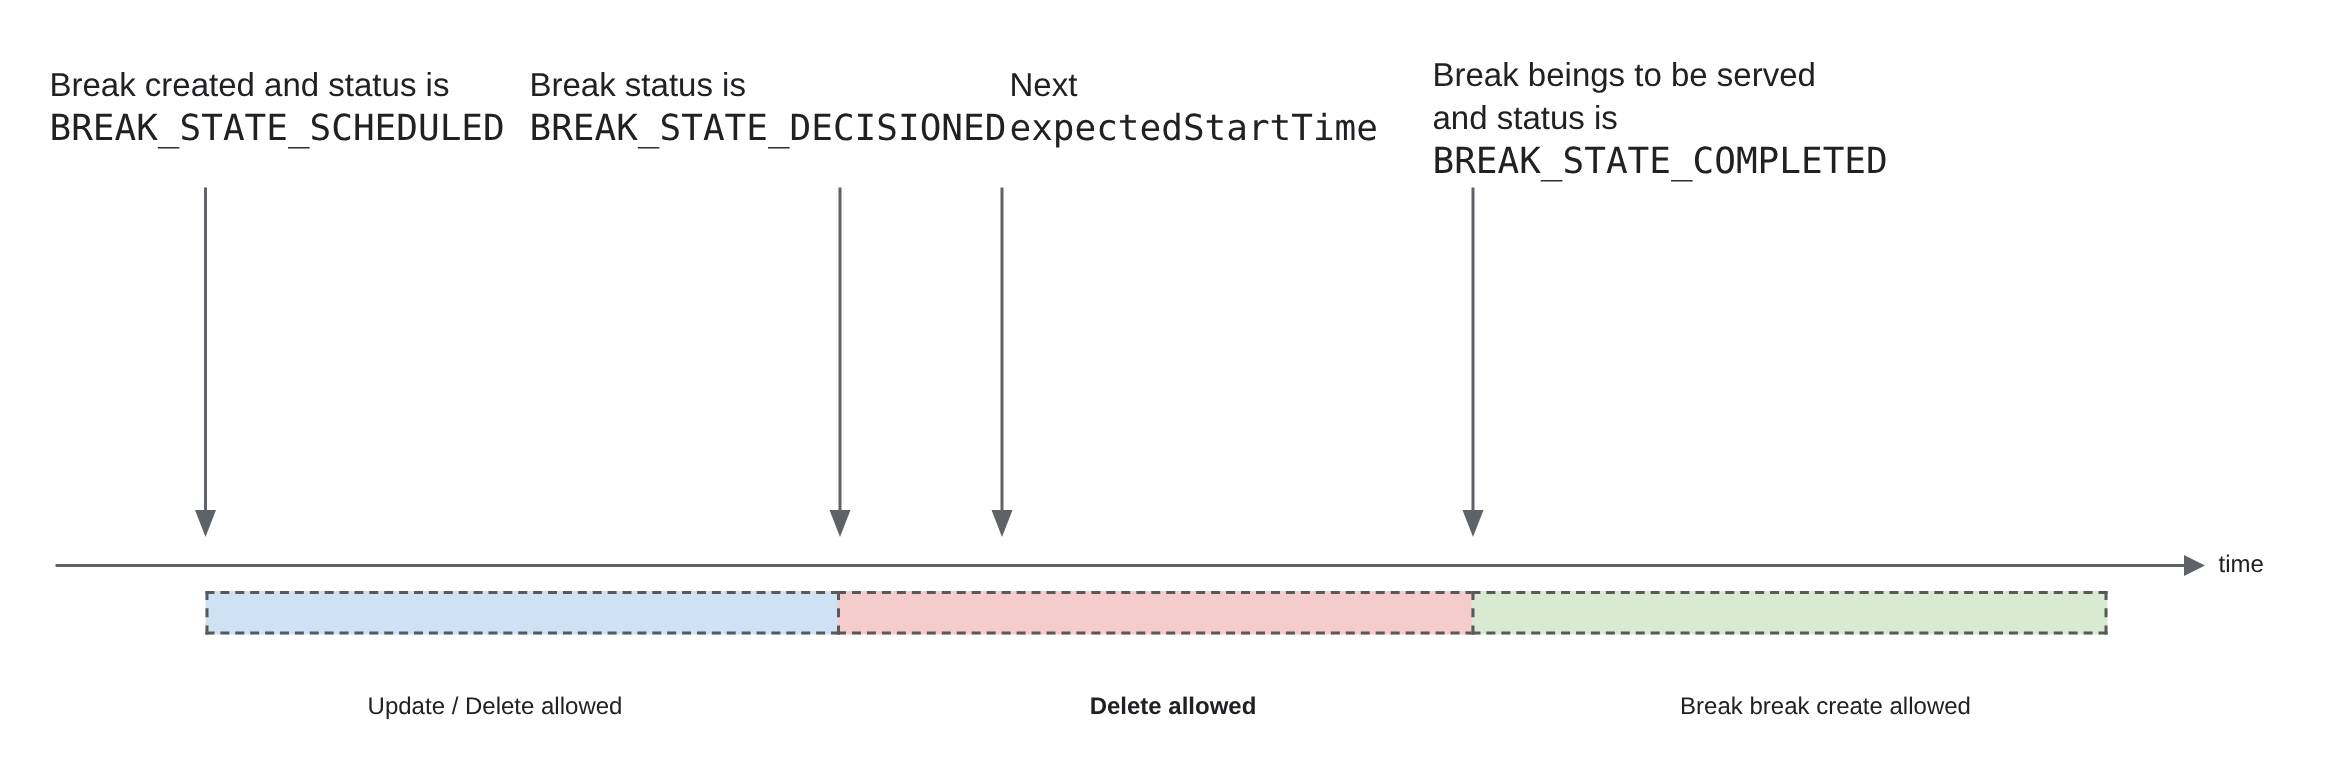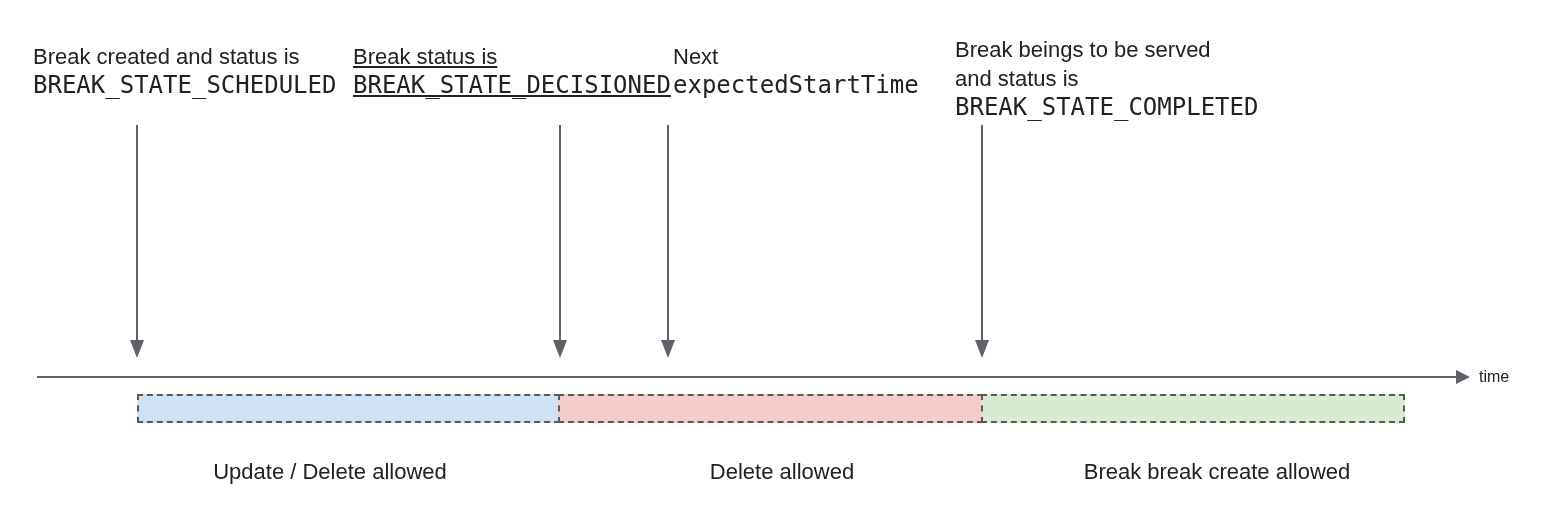--- a/index.html
+++ b/index.html
@@ -17,21 +17,21 @@
     position: absolute;
     font-size: 22px;
     line-height: 29px;
     white-space: nowrap;
   }
   .annotation .code {
     font-family: "DejaVu Sans Mono", monospace;
     font-size: 24px;
   }
   .ann-1 { left: 33px;  top: 42px; }
-  .ann-2 { left: 353px; top: 42px; text-decoration: underline; }
+  .ann-2 { left: 353px; top: 42px; }
   .ann-3 { left: 673px; top: 42px; }
   .ann-4 { left: 931px; top: 35px; margin-left: 24px; }
 
   
   .event-arrow { position: absolute; top: 125px; width: 14px; height: 233px; }
   .event-arrow .stem {
     position: absolute; left: 6px; top: 0;
     width: 2px; height: 215px; background: #5f6368;
   }
   .event-arrow .head {
@@ -75,25 +75,25 @@
   }
   .segment + .segment { margin-left: -2px; }
   .seg-blue  { width: 423px; background: #cfe2f3; }
   .seg-pink  { width: 425px; background: #f4cccc; }
   .seg-green { width: 424px; background: #d9ead3; }
 
   
   .segment-label {
     position: absolute; top: 459px;
     transform: translateX(-50%);
-    font-size: 22px; line-height: 26px;
+    font-size: 16px; line-height: 26px;
     white-space: nowrap;
   }
   .seg-label-1 { left: 330px; }
-  .seg-label-2 { left: 782px; }
+  .seg-label-2 { left: 782px; font-weight: bold; }
   .seg-label-3 { left: 1217px; }
 </style>
 </head>
 <body>
 
 <div class="canvas">
 
   <div class="annotation ann-1">
     <div>Break created and status is</div>
     <div class="code">BREAK_STATE_SCHEDULED</div>

